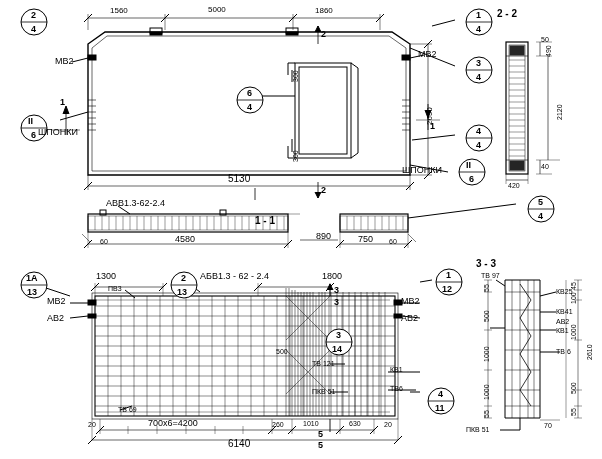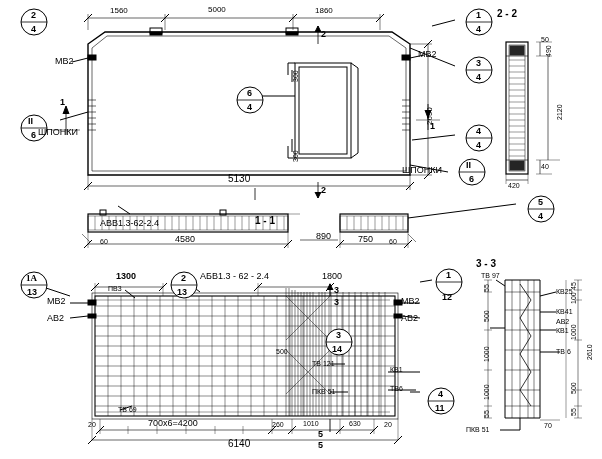--- a/index.html
+++ b/index.html
@@ -462,28 +462,28 @@
 
 <div class="lbl s9 b" style="left:28px;top:117px;">II</div>
 <div class="lbl s9 b" style="left:31px;top:131px;">6</div>
 
 <div class="lbl s9 b" style="left:466px;top:161px;">II</div>
 <div class="lbl s9 b" style="left:469px;top:175px;">6</div>
 
 <div class="lbl s9 b" style="left:538px;top:198px;">5</div>
 <div class="lbl s9 b" style="left:538px;top:212px;">4</div>
 
-<div class="lbl s9 b" style="left:26px;top:274px;font-family:Liberation Serif, serif;">1A</div>
+<div class="lbl s9 b" style="left:26px;top:274px;">1A</div>
 <div class="lbl s9 b" style="left:27px;top:288px;">13</div>
 
 <div class="lbl s9 b" style="left:181px;top:274px;">2</div>
 <div class="lbl s9 b" style="left:177px;top:288px;">13</div>
 
 <div class="lbl s9 b" style="left:446px;top:271px;">1</div>
-<div class="lbl s9 b" style="left:442px;top:285px;margin-top:8px;">12</div>
+<div class="lbl s9 b" style="left:442px;top:285px;">12</div>
 
 <div class="lbl s9 b" style="left:336px;top:331px;">3</div>
 <div class="lbl s9 b" style="left:332px;top:345px;">14</div>
 
 <div class="lbl s9 b" style="left:438px;top:390px;">4</div>
 <div class="lbl s9 b" style="left:435px;top:404px;">11</div>
 
 <div class="lbl s10 b" style="left:497px;top:9px;">2 - 2</div>
 <div class="lbl s10 b" style="left:255px;top:216px;">1 - 1</div>
 <div class="lbl s10 b" style="left:476px;top:259px;">3 - 3</div>
@@ -503,29 +503,29 @@
 <div class="lbl s9 b" style="left:430px;top:122px;">1</div>
 <div class="lbl s9 b" style="left:321px;top:30px;">2</div>
 <div class="lbl s9 b" style="left:321px;top:186px;">2</div>
 
 <div class="lbl s7" style="left:541px;top:36px;">50</div>
 <div class="lbl s7 vert" style="left:545px;top:57px;">490</div>
 <div class="lbl s7 vert" style="left:556px;top:120px;">2120</div>
 <div class="lbl s7" style="left:541px;top:163px;">40</div>
 <div class="lbl s7" style="left:508px;top:182px;">420</div>
 
-<div class="lbl s9" style="left:100px;top:199px;margin-top:20px;">АВВ1.3-62-2.4</div>
+<div class="lbl s9" style="left:106px;top:199px;">АВВ1.3-62-2.4</div>
 <div class="lbl s7" style="left:100px;top:238px;">60</div>
 <div class="lbl s9" style="left:175px;top:235px;">4580</div>
 <div class="lbl s9" style="left:308px;top:232px;padding-left:8px;">890</div>
 <div class="lbl s9" style="left:358px;top:235px;">750</div>
 <div class="lbl s7" style="left:389px;top:238px;">60</div>
 
 <div class="lbl s9" style="left:200px;top:272px;">АБВ1.3 - 62 - 2.4</div>
-<div class="lbl s9" style="left:116px;top:272px;font-weight:bold;">1300</div>
+<div class="lbl s9" style="left:96px;top:272px;">1300</div>
 <div class="lbl s9" style="left:322px;top:272px;">1800</div>
 <div class="lbl s9" style="left:47px;top:297px;">МВ2</div>
 <div class="lbl s9" style="left:47px;top:314px;">АВ2</div>
 <div class="lbl s7" style="left:108px;top:285px;">ПВ3</div>
 <div class="lbl s9" style="left:401px;top:297px;">МВ2</div>
 <div class="lbl s9" style="left:401px;top:314px;">АВ2</div>
 <div class="lbl s7" style="left:390px;top:366px;">КВ1</div>
 <div class="lbl s7" style="left:390px;top:385px;">ТВ6</div>
 <div class="lbl s7" style="left:118px;top:406px;">ТВ 69</div>
 <div class="lbl s7" style="left:312px;top:360px;">ТВ 121</div>

